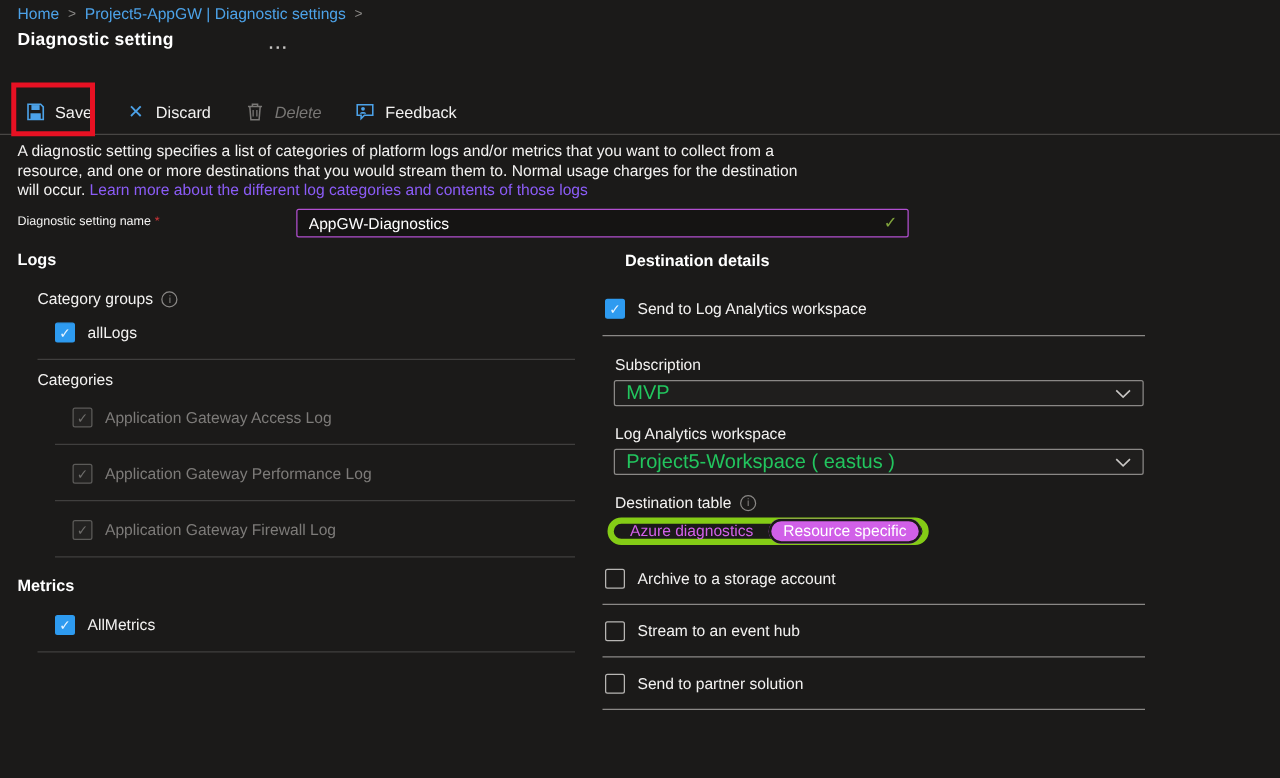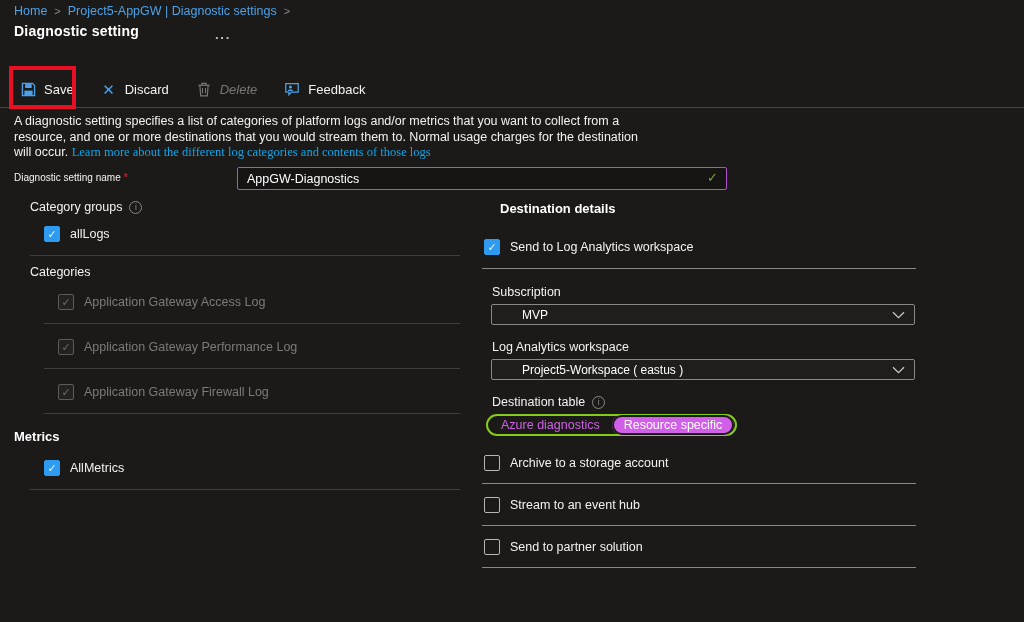--- a/index.html
+++ b/index.html
@@ -20,21 +20,21 @@
   
   .toolbar { position:absolute; left:20px; top:79px; display:flex; align-items:center; gap:27px; height:20px; }
   .tb-btn { display:flex; align-items:center; gap:8px; background:none; border:none; color:#f3f2f1; font-size:13px; font-family:inherit; cursor:pointer; padding:0; }
   .tb-btn.disabled { color:#797775; cursor:default;font-style:italic; }
   .tb-ico { display:inline-flex; width:16px; height:16px; align-items:center; justify-content:center; }
   .x-glyph { color:#4ca2e8; font-size:15px; line-height:1; }
   .save-highlight { position:absolute; left:9px; top:66px; width:67px; height:43px; border:4px solid #e81123; pointer-events:none; z-index:5; }
   .toolbar-divider { position:absolute; left:0; top:107px; width:1024px; height:1px; background:#484644; }
   
   .intro { position:absolute; left:14px; top:114px; width:628px; font-size:12.5px; line-height:15.5px; color:#f3f2f1; }
-  .link { color:#0ea5e9; text-decoration:none; cursor:pointer;font-family:Liberation Serif, serif; }
+  .link { color:#8b5cf6; text-decoration:none; cursor:pointer; }
   
   .name-label { position:absolute; left:14px; top:172px; font-size:10px; }
   .req { color:#d13438; margin-left:3px; }
   .name-input-wrap { position:absolute; left:237px; top:167px; width:490px; height:23px; }
   .name-input {
     width:100%; height:100%; background:#151413; border:1px solid #b14fd0; border-radius:2px;
     color:#ffffff; font-size:12.5px; font-family:inherit; padding:0 28px 0 9px; outline:none;
   }
   .valid-check { position:absolute; right:9px; top:3px; color:#7fa23c; font-size:13px; pointer-events:none; }
   
@@ -76,23 +76,23 @@
   .r-dd { margin:0 0 15px 23px; }
   .r-dtlbl { margin:0 0 5px 24px; }
   .r-pill { margin:0 0 19px 18px; }
   .r-cbrow { margin:0 0 12px 16px; }
   .r-div { margin:0 0 13px 14px; }
   
   .dropdown {
     width:424px; height:21px; background:#1f1e1d; border:1px solid #8a8886; border-radius:2px;
     display:flex; align-items:center; justify-content:space-between; padding:0 9px; cursor:pointer;
   }
-  .dd-value { font-size:12px; color:#ffffff;margin-left:21px; }
-  
-  .seg-pill { display:inline-flex; align-items:center; border:2px solid #84cc16; border-radius:12px; height:22px; padding:3px 1px; }
+  .dd-value { font-size:16px; color:#22c55e; }
+  
+  .seg-pill { display:inline-flex; align-items:center; border:5px solid #84cc16; border-radius:12px; height:22px; padding:3px 1px; }
   .seg { font-size:12.5px; padding:2px 12px; border-radius:10px; cursor:pointer; line-height:16px; }
   .seg.unsel { color:#d160e8; }
   .seg.sel { background:#d160e8; color:#ffffff; box-shadow:0 0 0 2px #1b1a19 inset; font-weight:400; }
 </style>
 </head>
 <body>
 
 <div class="stage">
 
   <nav class="breadcrumb">
@@ -150,20 +150,21 @@
 
   <div class="name-label">
     <span>Diagnostic setting name</span><span class="req">*</span>
   </div>
   <div class="name-input-wrap">
     <input class="name-input" type="text" value="AppGW-Diagnostics" style="">
     <span class="valid-check">✓</span>
   </div>
 
   <div class="col-left">
+    <div class="sec-h l-h1">Logs</div>
 
     <div class="sub-label l-catgrp">
       <span>Category groups</span>
       <span class="info-ico">i</span>
     </div>
 
     <div class="cbrow l-alllogs">
       <span class="cb on">
           <span>✓</span>
         </span>

